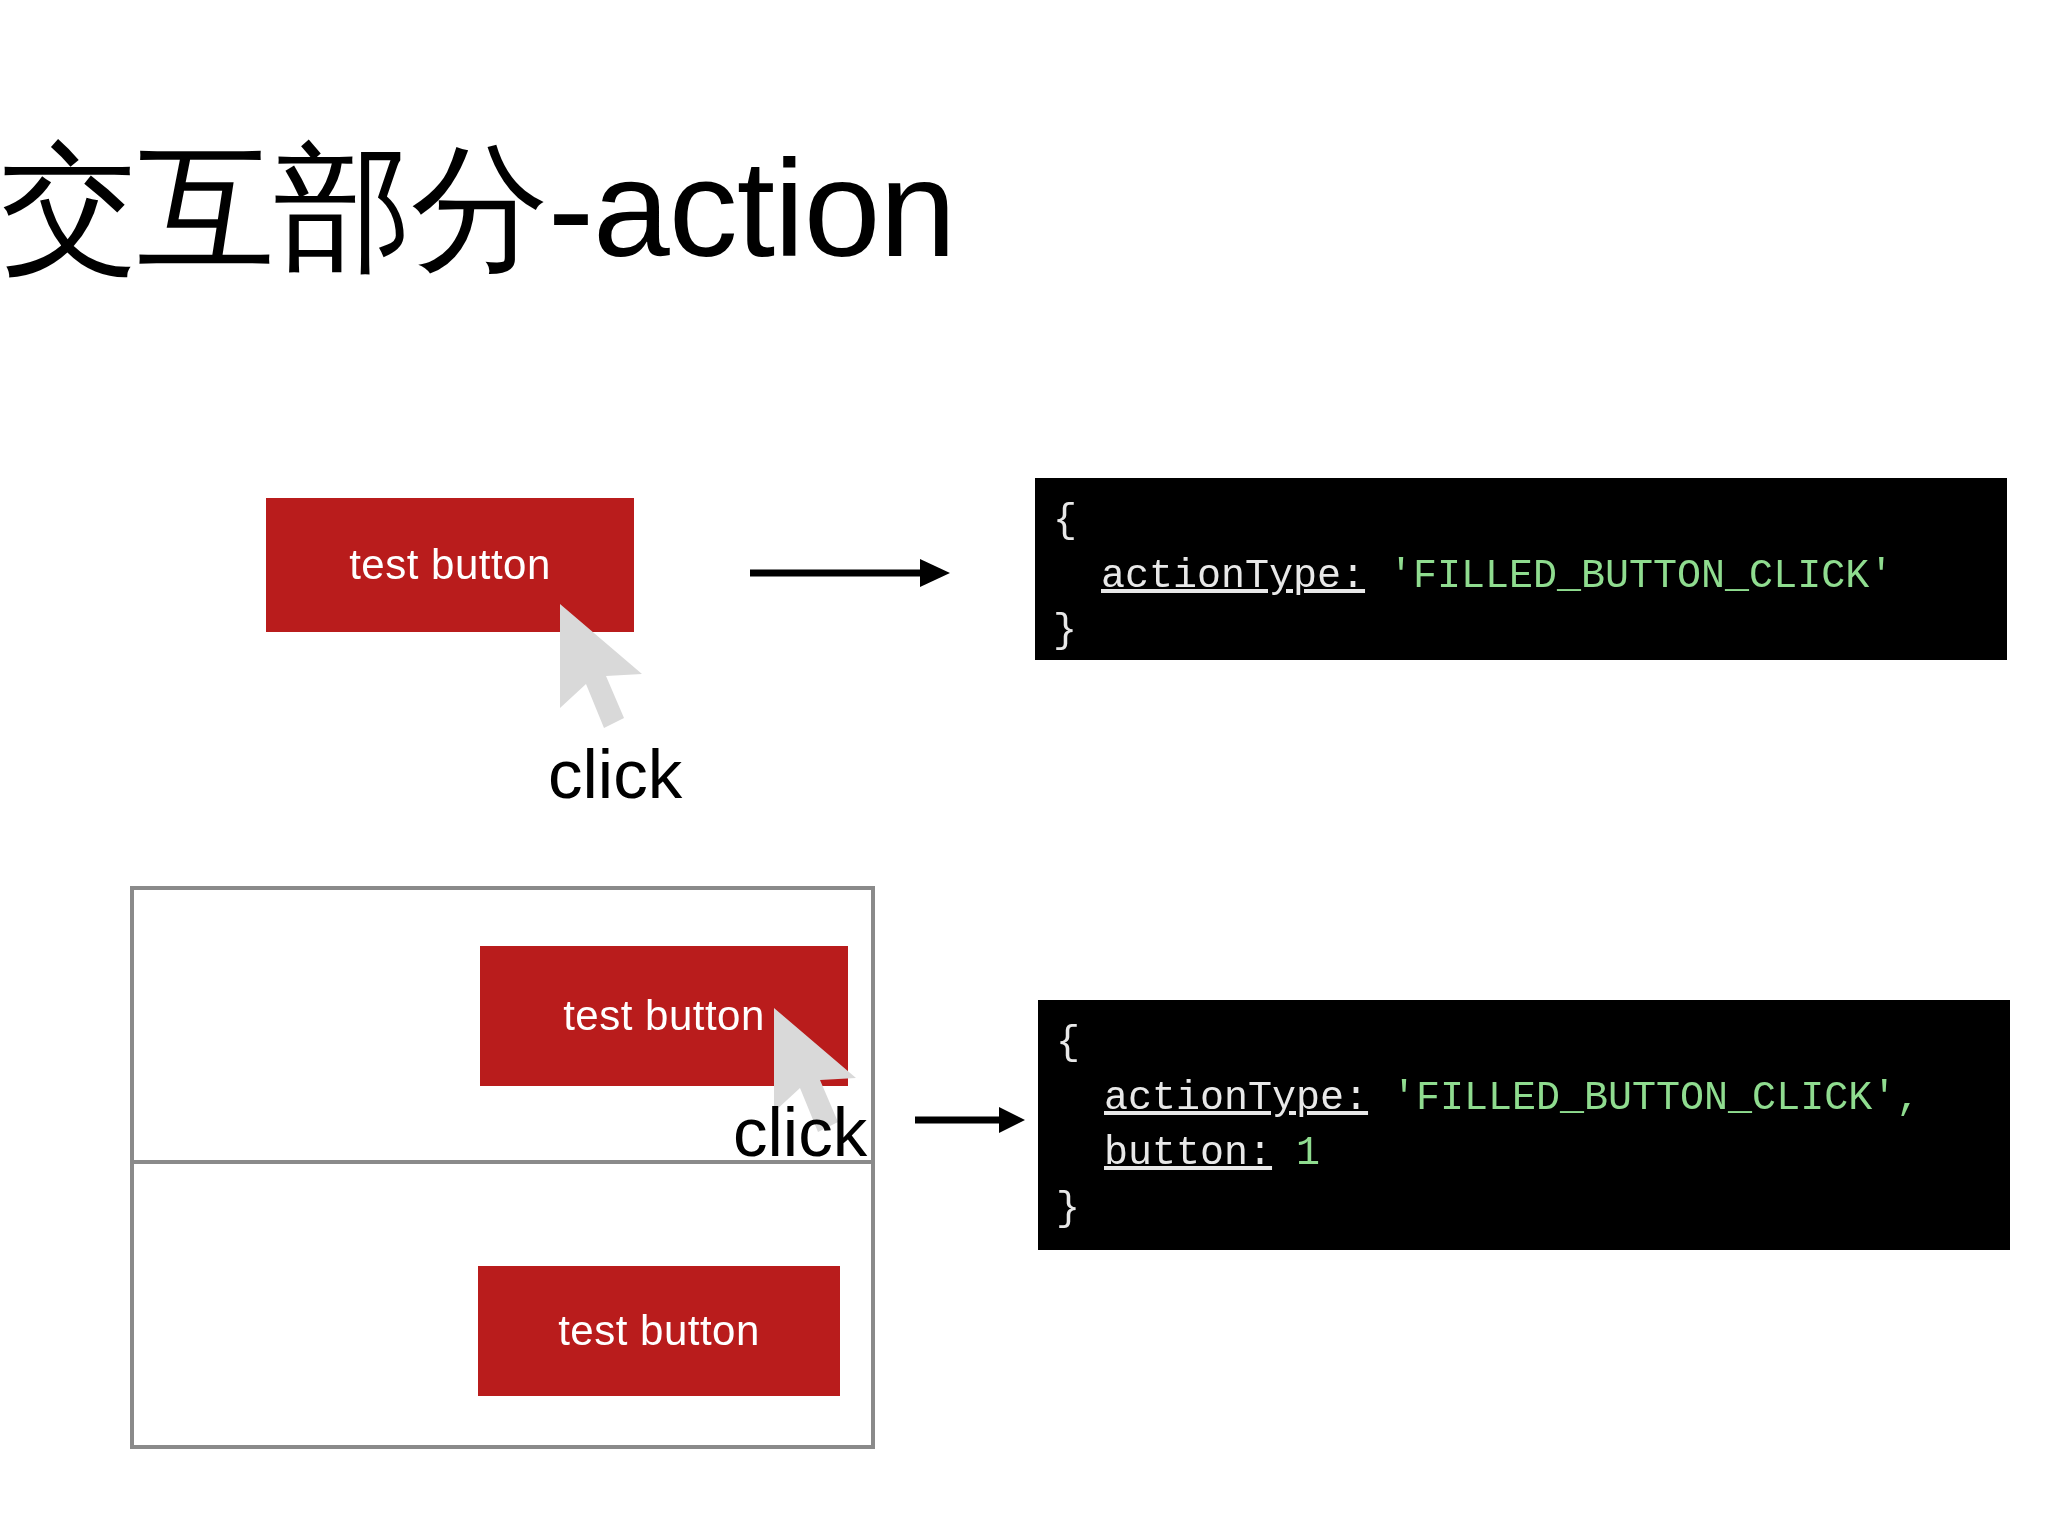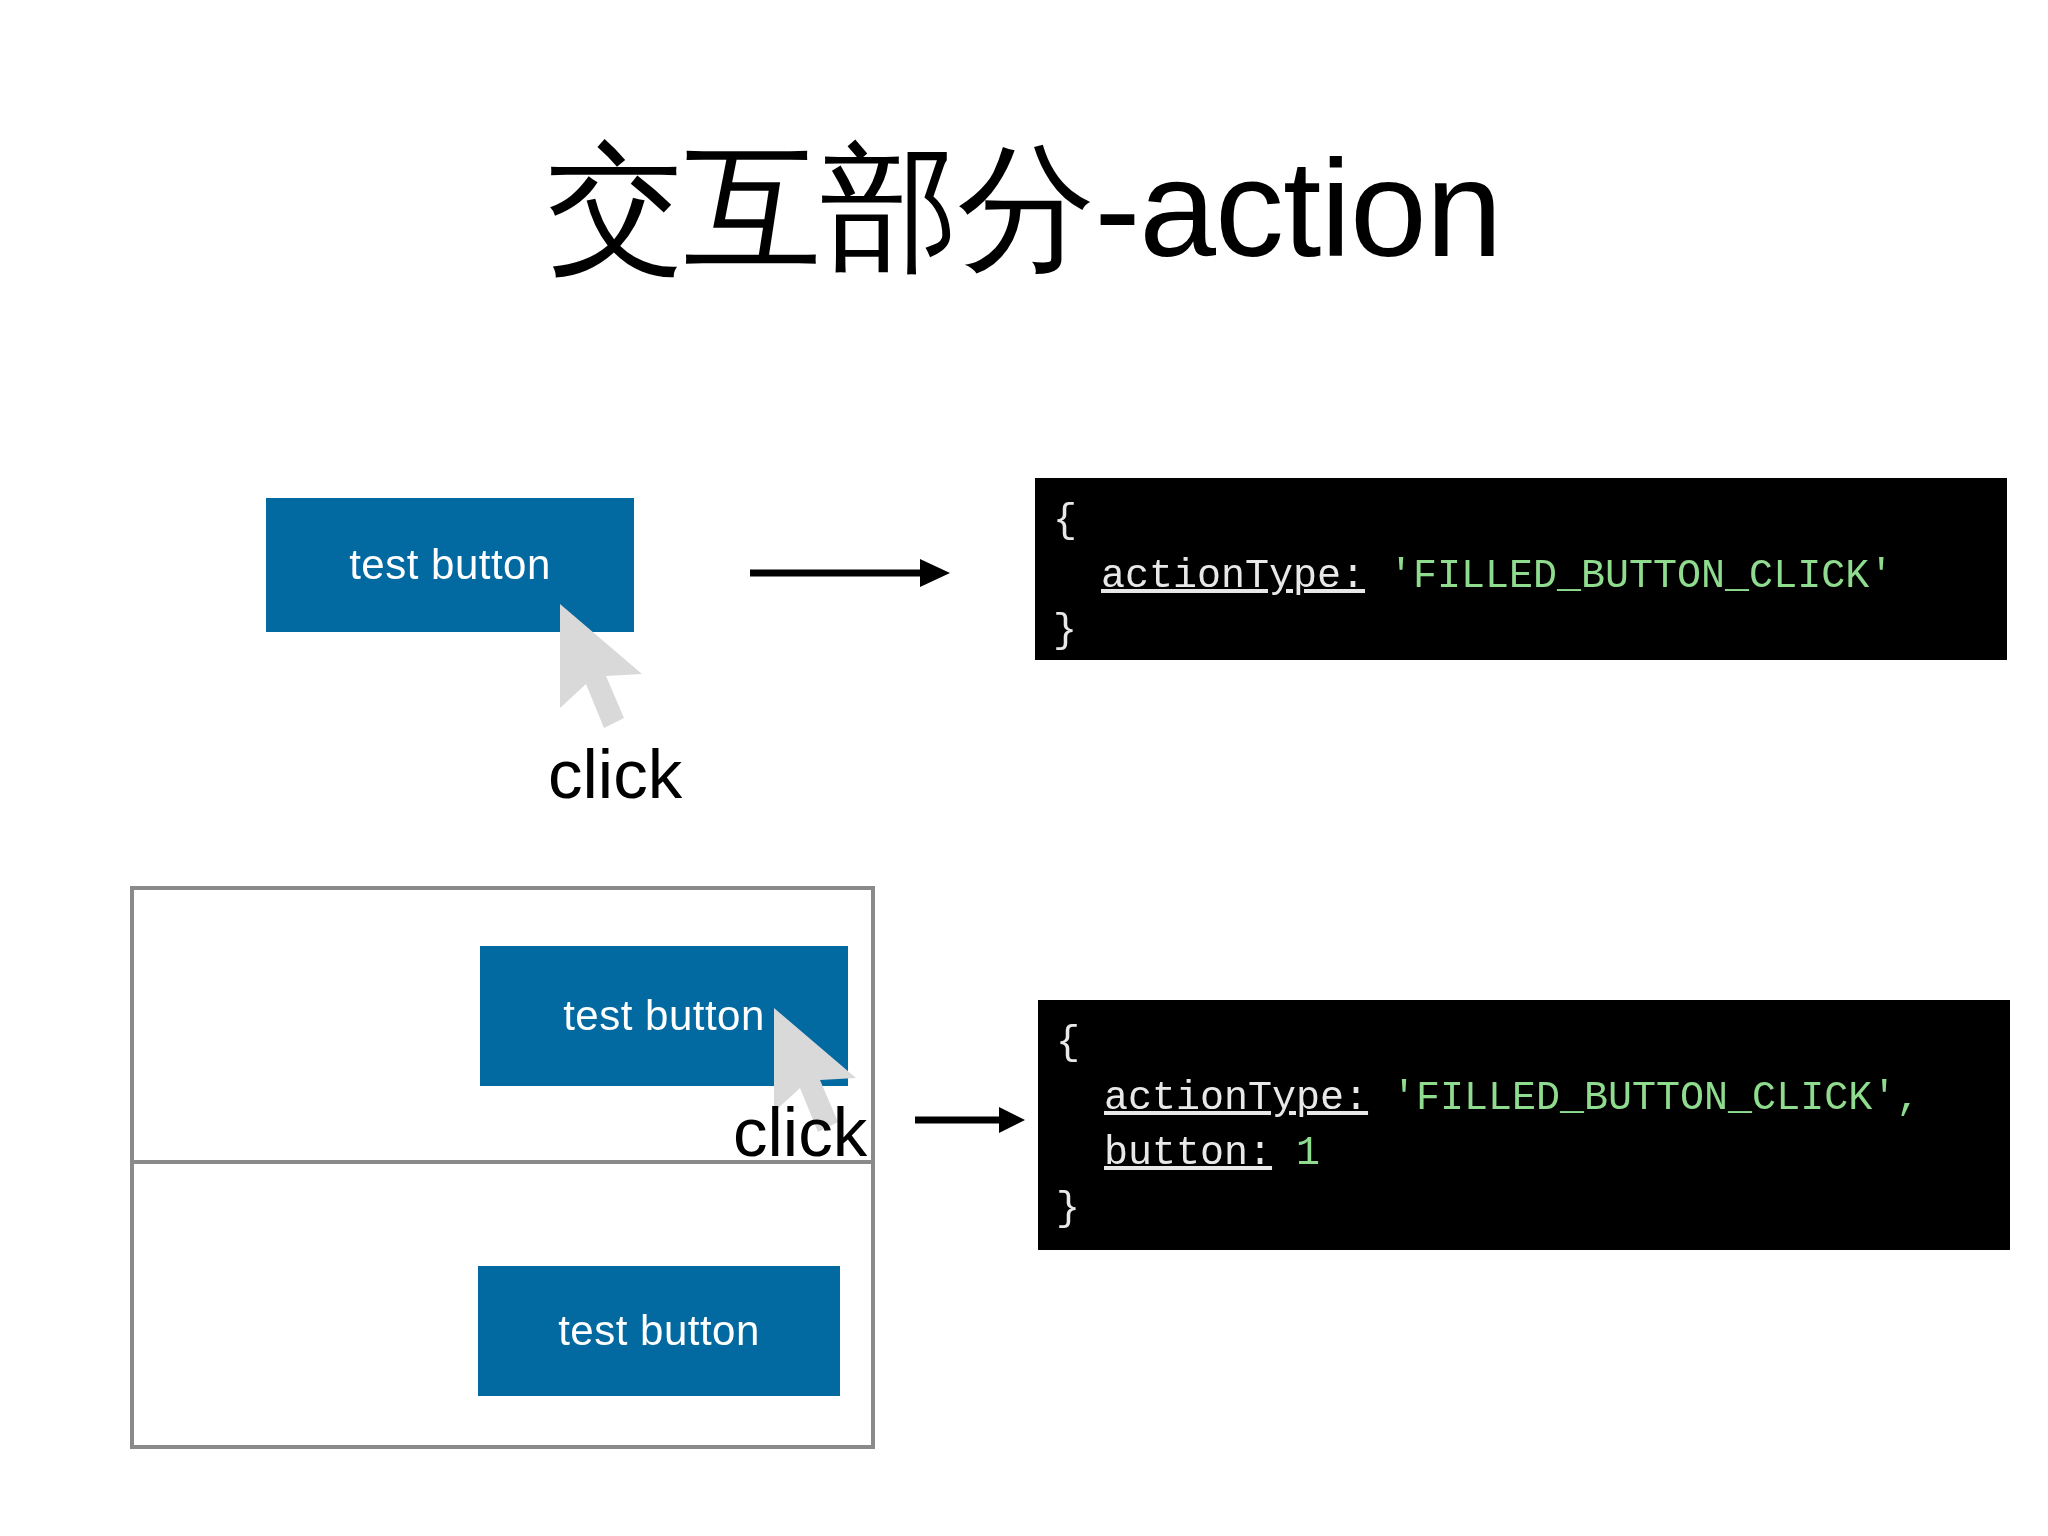--- a/index.html
+++ b/index.html
@@ -15,33 +15,33 @@
     font-family: "Liberation Sans", sans-serif;
     color: #000000;
   }
 
   
   #slide-title {
     position: absolute;
     left: 0;
     top: 126px;
     width: 2048px;
-    text-align: center;
+    text-align: left;
     font-size: 138px;
     line-height: 1.2;
     font-weight: 400;
     letter-spacing: -1px;
     color: #000000;
     white-space: nowrap;
   }
 
   
   .filled-button {
     position: absolute;
-    background: #0369a1;
+    background: #b91c1c;
     color: #ffffff;
     display: flex;
     align-items: center;
     justify-content: center;
     font-size: 42px;
     font-weight: 400;
     letter-spacing: 0.5px;
     user-select: none;
   }
 

